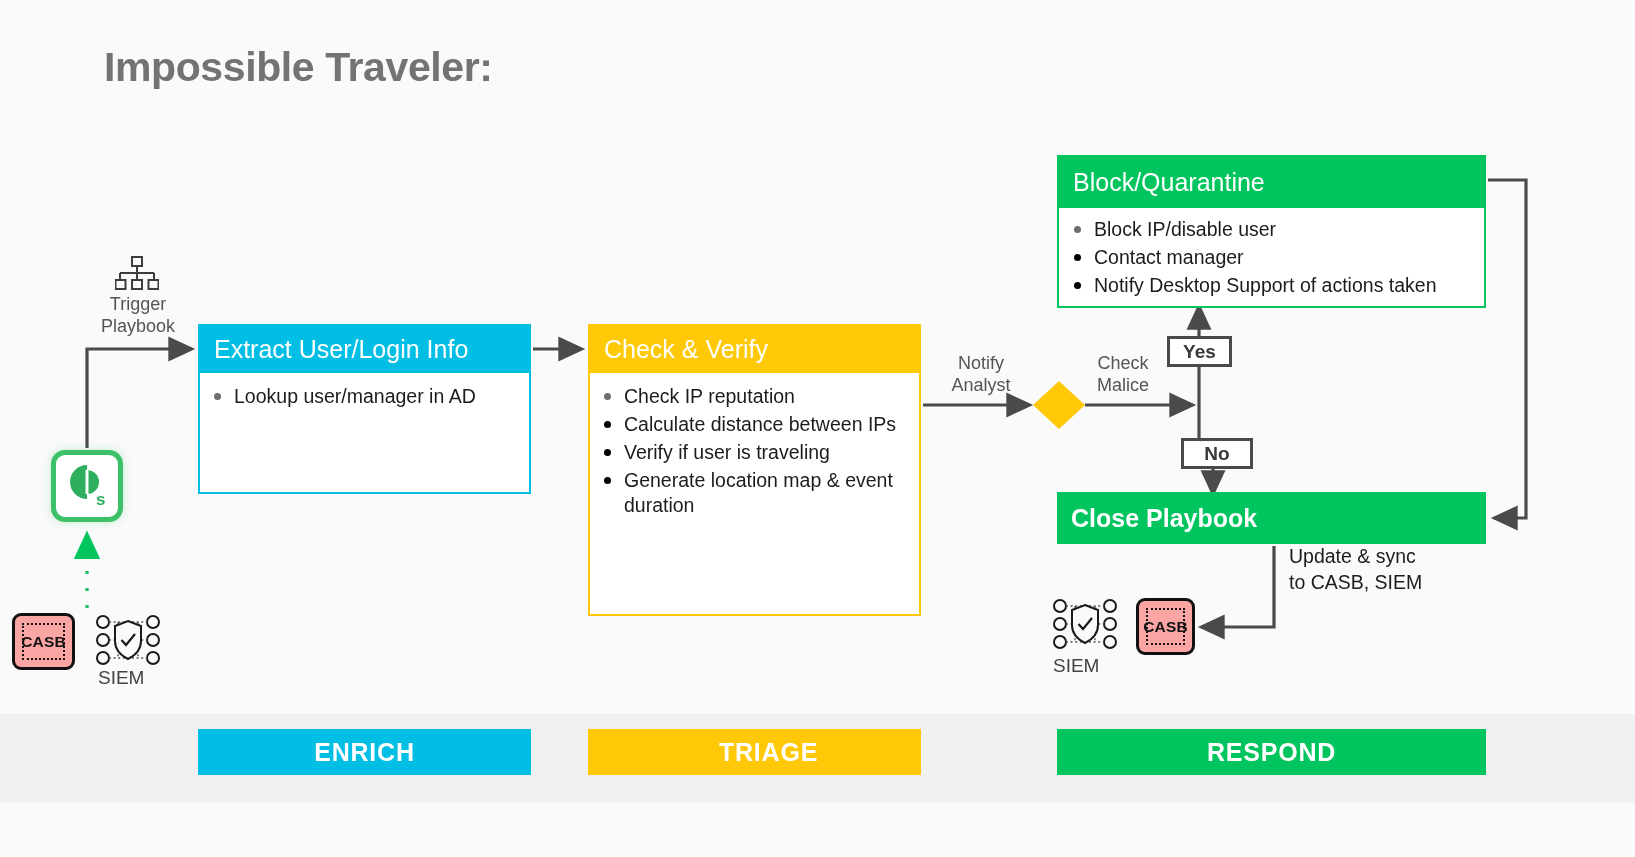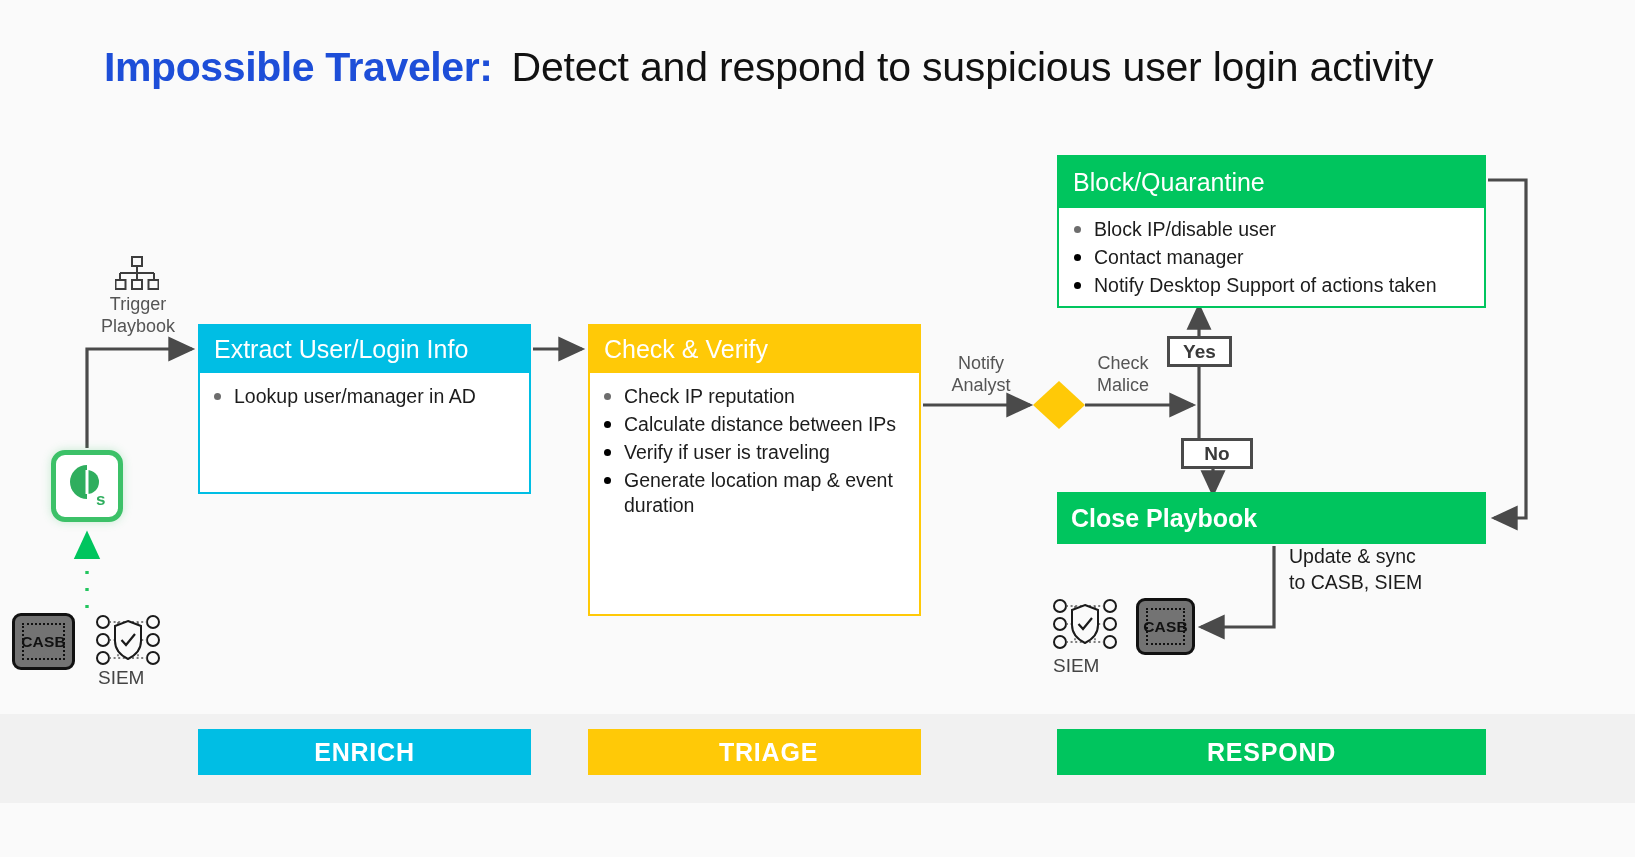--- a/index.html
+++ b/index.html
@@ -24,21 +24,21 @@
     width: 1460px;
     height: 60px;
     display: flex;
     align-items: baseline;
     white-space: nowrap;
   }
   #title-strong {
     font-size: 41px;
     font-weight: bold;
     letter-spacing: -0.4px;
-    color: #1d4ed8;
+    color: #737373;
   }
   #title-rest {
     font-size: 41px;
     font-weight: 300;
     letter-spacing: -0.2px;
     color: #111111;
     margin-left: 19px;
   }
 
   
@@ -208,21 +208,21 @@
     background: #ffffff;
     box-sizing: border-box;
     box-shadow: 0 0 10px rgba(60,193,104,0.28);
   }
 
   .casb-chip {
     position: absolute;
     box-sizing: border-box;
     border: 3px solid #111111;
     border-radius: 9px;
-    background: #737373;
+    background: #fca5a5;
     display: flex;
     align-items: center;
     justify-content: center;
   }
   .casb-chip .inner {
     box-sizing: border-box;
     border: 2px dotted #111111;
     width: calc(100% - 14px);
     height: calc(100% - 14px);
     display: flex;
@@ -269,21 +269,20 @@
   }
   #phase-enrich  { left: 198px;  top: 729px; width: 333px; background: #00BEE4; }
   #phase-triage  { left: 588px;  top: 729px; width: 333px; background: #FFC907; padding-left: 28px; }
   #phase-respond { left: 1057px; top: 729px; width: 429px; background: #00C55E; }
 </style>
 </head>
 <body>
 
 <div id="title-row">
   <span id="title-strong">Impossible Traveler:</span>
-  <span id="title-rest">Detect and respond to suspicious user login activity</span>
 </div>
 
 <svg id="wires" viewBox="0 0 1635 857">
   <defs>
     <marker id="ah" markerWidth="9" markerHeight="9" refX="7.4" refY="4.5" orient="auto">
       <path d="M0,0.6 L8.4,4.5 L0,8.4 Z" fill="#4a4a4a"></path>
     </marker>
     <marker id="ahg" markerWidth="9" markerHeight="9" refX="7.4" refY="4.5" orient="auto">
       <path d="M0,0.6 L8.4,4.5 L0,8.4 Z" fill="#00C55E"></path>
     </marker>

